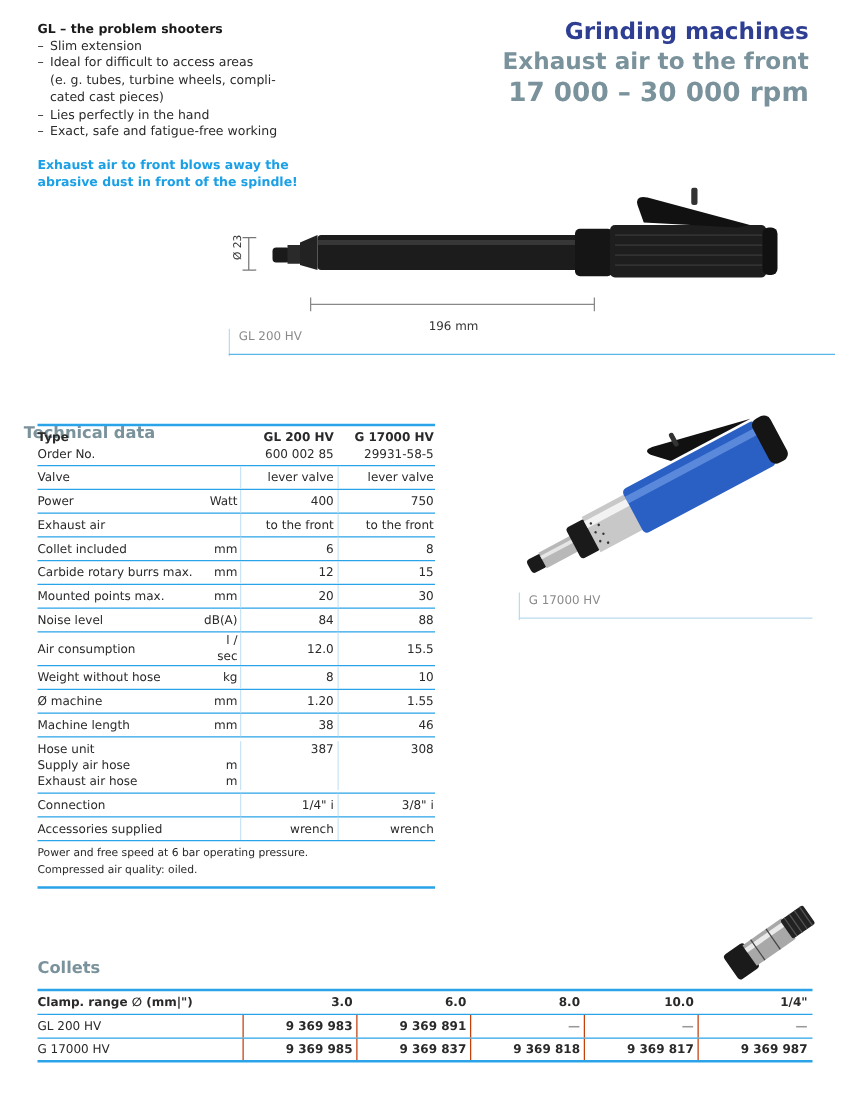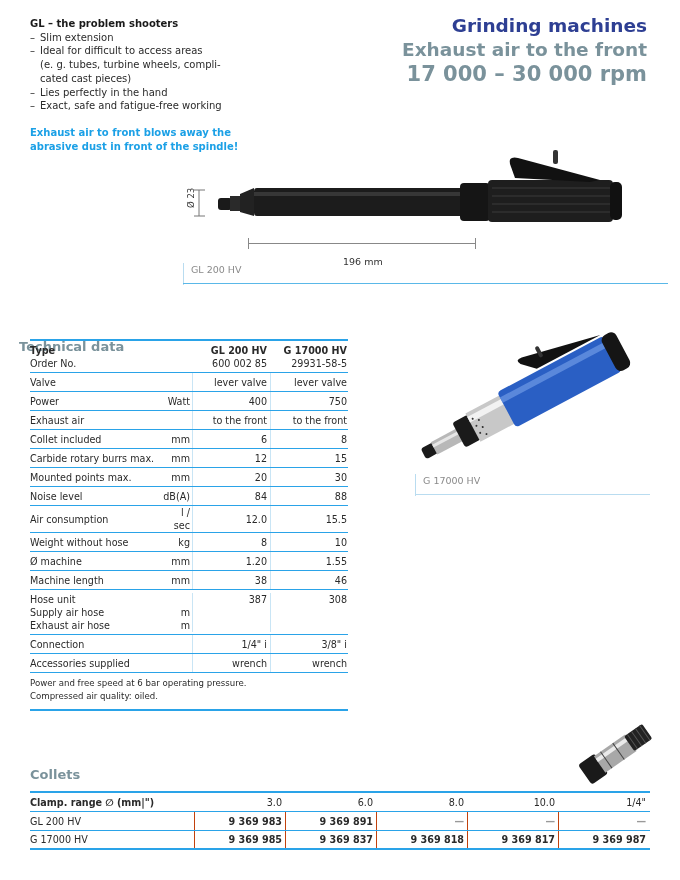--- a/index.html
+++ b/index.html
@@ -54,21 +54,21 @@
   .caption2-line { position: absolute; left: 415px; top: 494px; width: 235px; height: 1px; background: #b9dcf0; }
 
   
   .collets-title { left: 30px; top: 767px; }
   .collet-img { position: absolute; left: 565px; top: 710px; width: 100px; height: 80px; }
   .collets { position: absolute; left: 30px; top: 791px; width: 620px; border-top: 2px solid #2aa3e8; font-size: 9.6px; color: #2a2a2a; }
   .collets .row { display: flex; border-bottom: 1.5px solid #2aa3e8; height: 19px; align-items: center; }
   .collets .row:last-child { border-bottom: 2px solid #2aa3e8; }
   .collets .cl { width: 164px; }
   .collets .cv { width: 91px; text-align: right; padding-right: 3px; border-left: 1px solid #c2410c; height: 100%; display: flex; align-items: center; justify-content: flex-end; font-weight: bold; }
-  .collets .head .cv { border-left: none; font-weight: normal; }
+  .collets .head .cv { border-left: none; font-weight: bold; }
   .collets .head .cl { font-weight: bold; }
   .dash { color: #999; }
 </style>
 </head>
 <body>
 
 <div class="intro">
   <div class="heading">GL – the problem shooters</div>
   <ul>
     <li>Slim extension</li>

